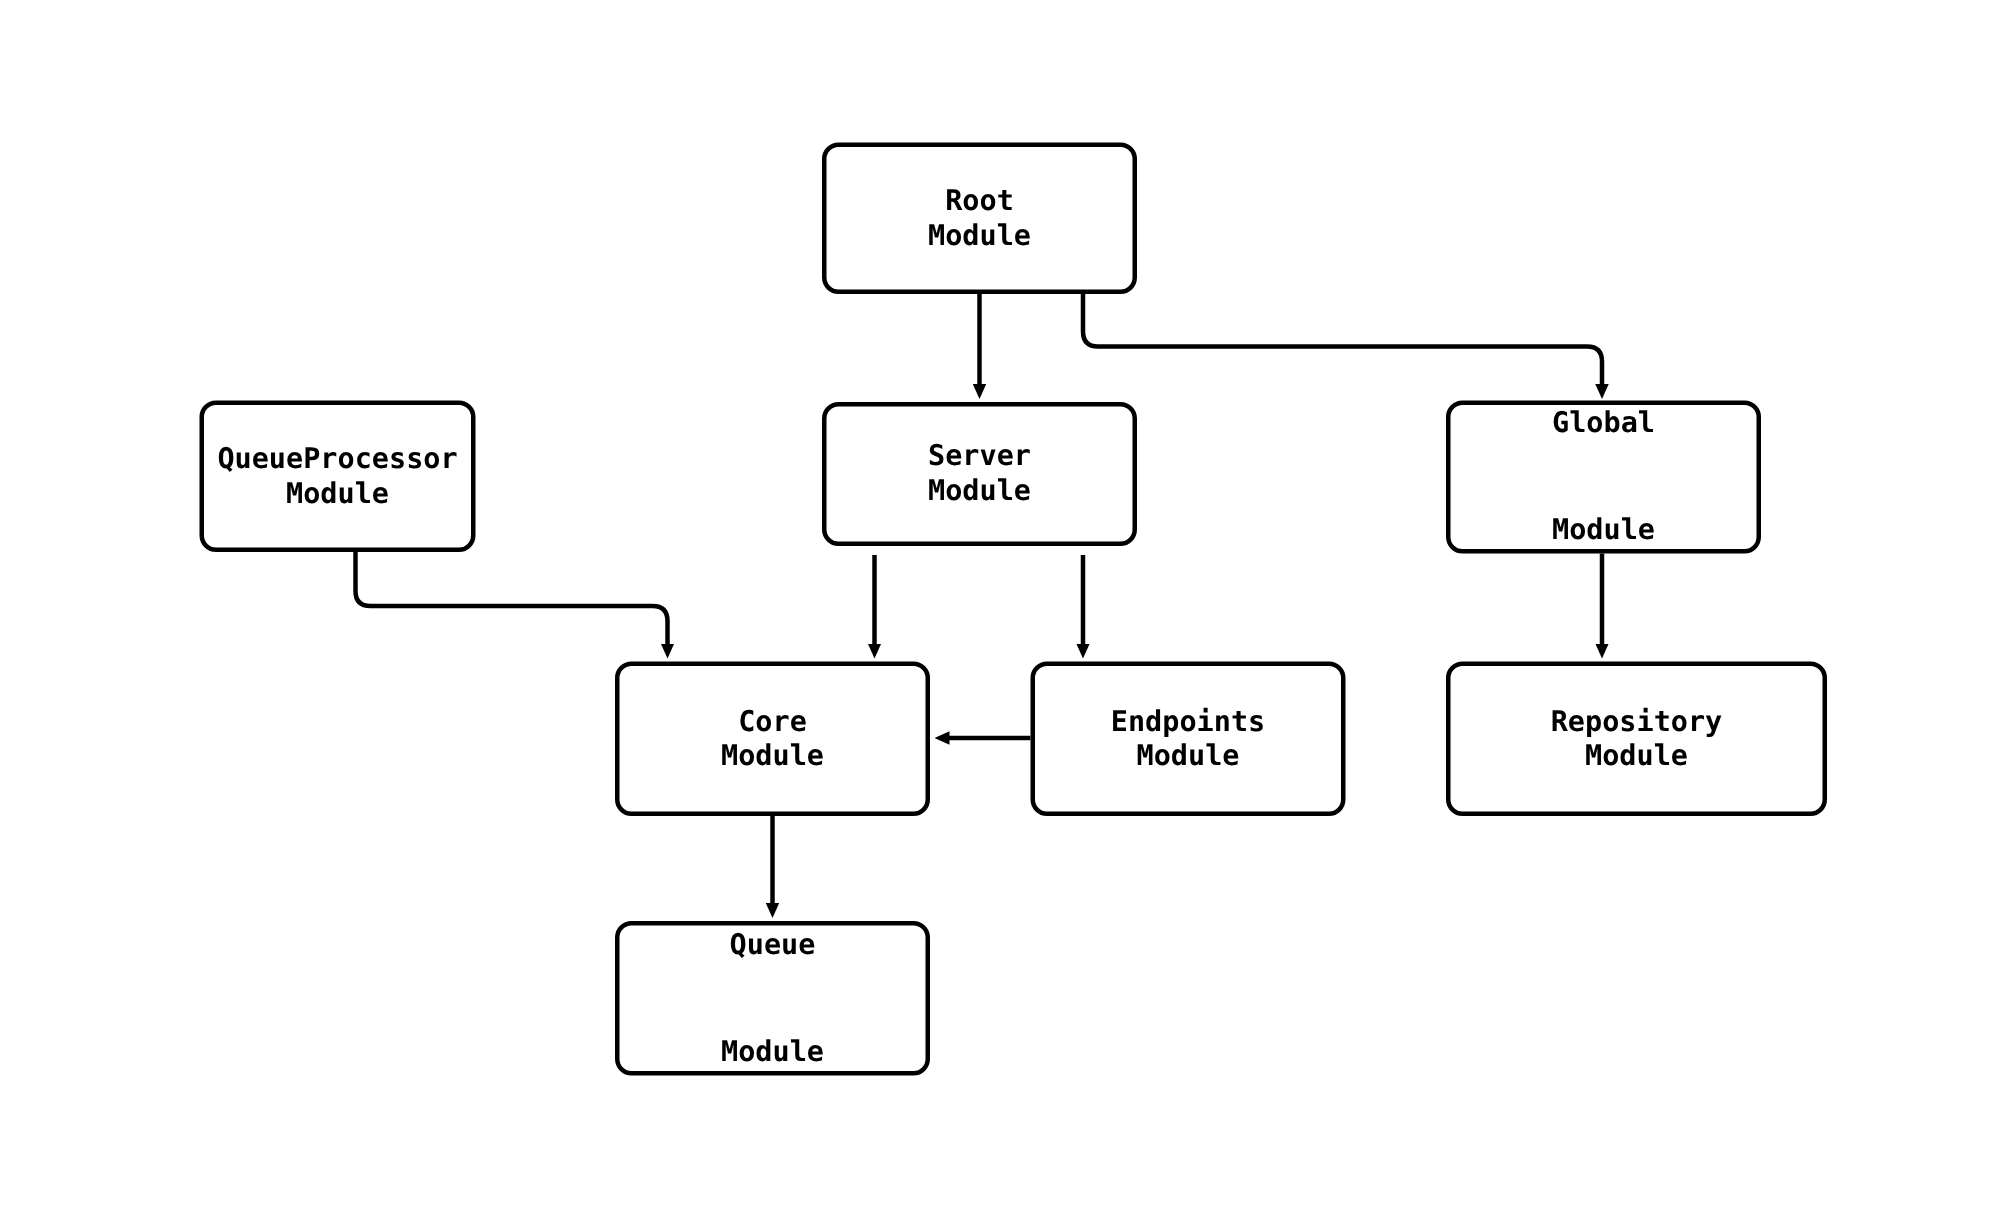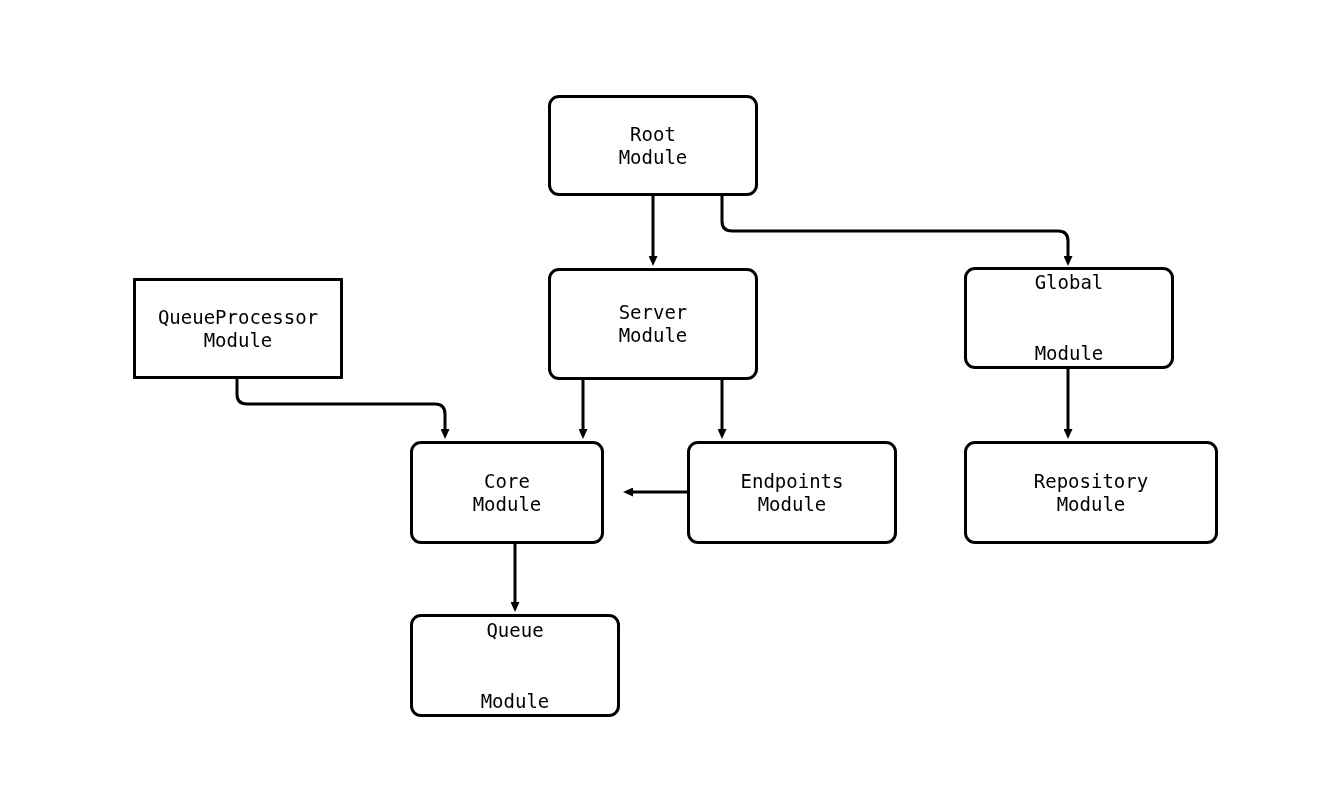--- a/index.html
+++ b/index.html
@@ -36,21 +36,21 @@
     border-radius: 11px;
     display: flex;
     flex-direction: column;
     align-items: center;
     justify-content: center;
     text-align: center;
   }
   .node-label {
     font-family: "DejaVu Sans Mono", "Liberation Mono", monospace;
     font-size: 19px;
-    font-weight: normal;
+    font-weight: bold;
     line-height: 23px;
     color: #000000;
     white-space: pre;
     letter-spacing: 0px;
   }
 </style>
 </head>
 <body>
 
 <div id="diagram-root">
@@ -71,36 +71,36 @@
         <path d="M 687 492 L 632 492" fill="none" stroke="#000000" stroke-width="3" stroke-linecap="butt" marker-end="url(#arrow-down)"></path>
         <path d="M 515 544 L 515 603" fill="none" stroke="#000000" stroke-width="3" stroke-linecap="butt" marker-end="url(#arrow-down)"></path>
       </g>
   </svg>
 
   <div class="node" style="left: 548px; top: 95px; width: 210px; height: 101px; border-width: 3px; border-color: rgb(0, 0, 0); border-radius: 11px; background: rgb(255, 255, 255);">
     <span class="node-label">Root</span>
     <span class="node-label">Module</span>
   </div>
 
-  <div class="node" style="left: 133px; top: 278px; width: 210px; height: 101px; border-width: 3px; border-color: rgb(0, 0, 0); border-radius: 1px; background: rgb(255, 255, 255);">
+  <div class="node" style="left: 133px; top: 267px; width: 184px; height: 101px; border-width: 3px; border-color: rgb(0, 0, 0); border-radius: 11px; background: rgb(255, 255, 255);">
     <span class="node-label">QueueProcessor</span>
     <span class="node-label">Module</span>
   </div>
 
-  <div class="node" style="left: 548px; top: 268px; width: 210px; height: 112px; border-width: 3px; border-color: rgb(0, 0, 0); border-radius: 11px; background: rgb(255, 255, 255);">
+  <div class="node" style="left: 548px; top: 268px; width: 210px; height: 96px; border-width: 3px; border-color: rgb(0, 0, 0); border-radius: 11px; background: rgb(255, 255, 255);">
     <span class="node-label">Server</span>
     <span class="node-label">Module</span>
   </div>
 
   <div class="node" style="left: 964px; top: 267px; width: 210px; height: 102px; border-width: 3px; border-color: rgb(0, 0, 0); border-radius: 11px; background: rgb(255, 255, 255); gap: 48px;">
     <span class="node-label">Global</span>
     <span class="node-label">Module</span>
   </div>
 
-  <div class="node" style="left: 410px; top: 441px; width: 194px; height: 103px; border-width: 3px; border-color: rgb(0, 0, 0); border-radius: 11px; background: rgb(255, 255, 255); justify-content: center;">
+  <div class="node" style="left: 410px; top: 441px; width: 210px; height: 103px; border-width: 3px; border-color: rgb(0, 0, 0); border-radius: 11px; background: rgb(255, 255, 255); justify-content: center;">
     <span class="node-label">Core</span>
     <span class="node-label">Module</span>
   </div>
 
   <div class="node" style="left: 687px; top: 441px; width: 210px; height: 103px; border-width: 3px; border-color: rgb(0, 0, 0); border-radius: 11px; background: rgb(255, 255, 255);">
     <span class="node-label">Endpoints</span>
     <span class="node-label">Module</span>
   </div>
 
   <div class="node" style="left: 964px; top: 441px; width: 254px; height: 103px; border-width: 3px; border-color: rgb(0, 0, 0); border-radius: 11px; background: rgb(255, 255, 255);">

